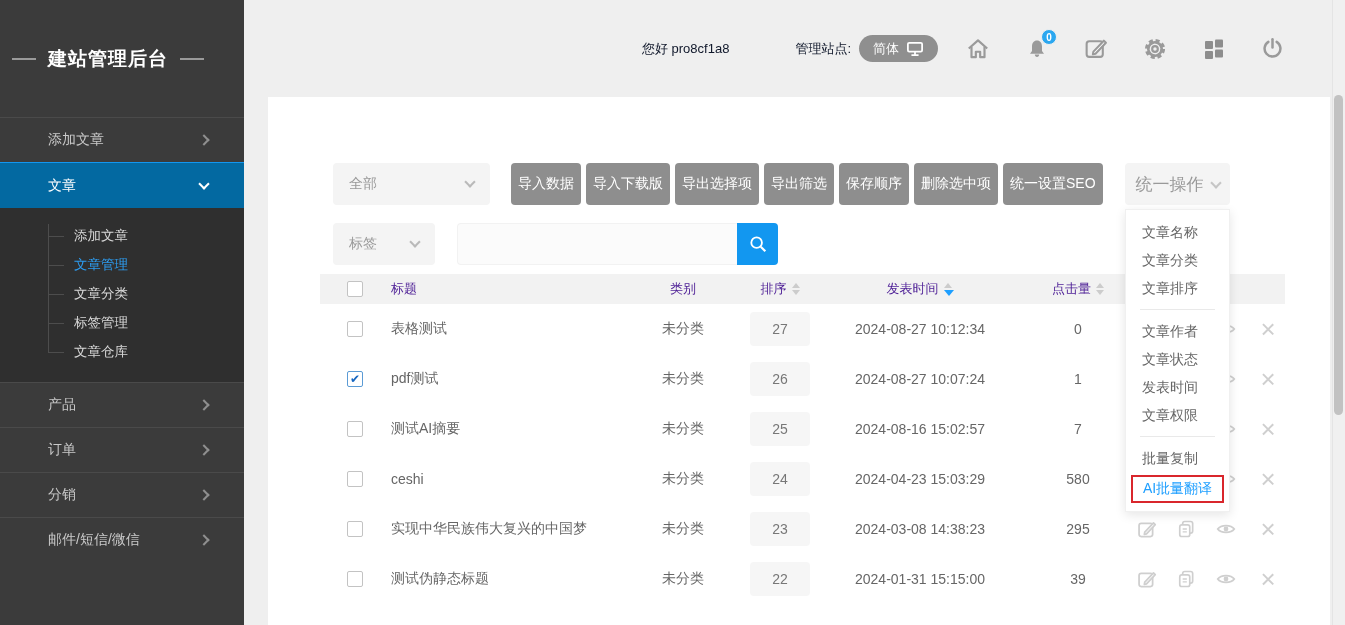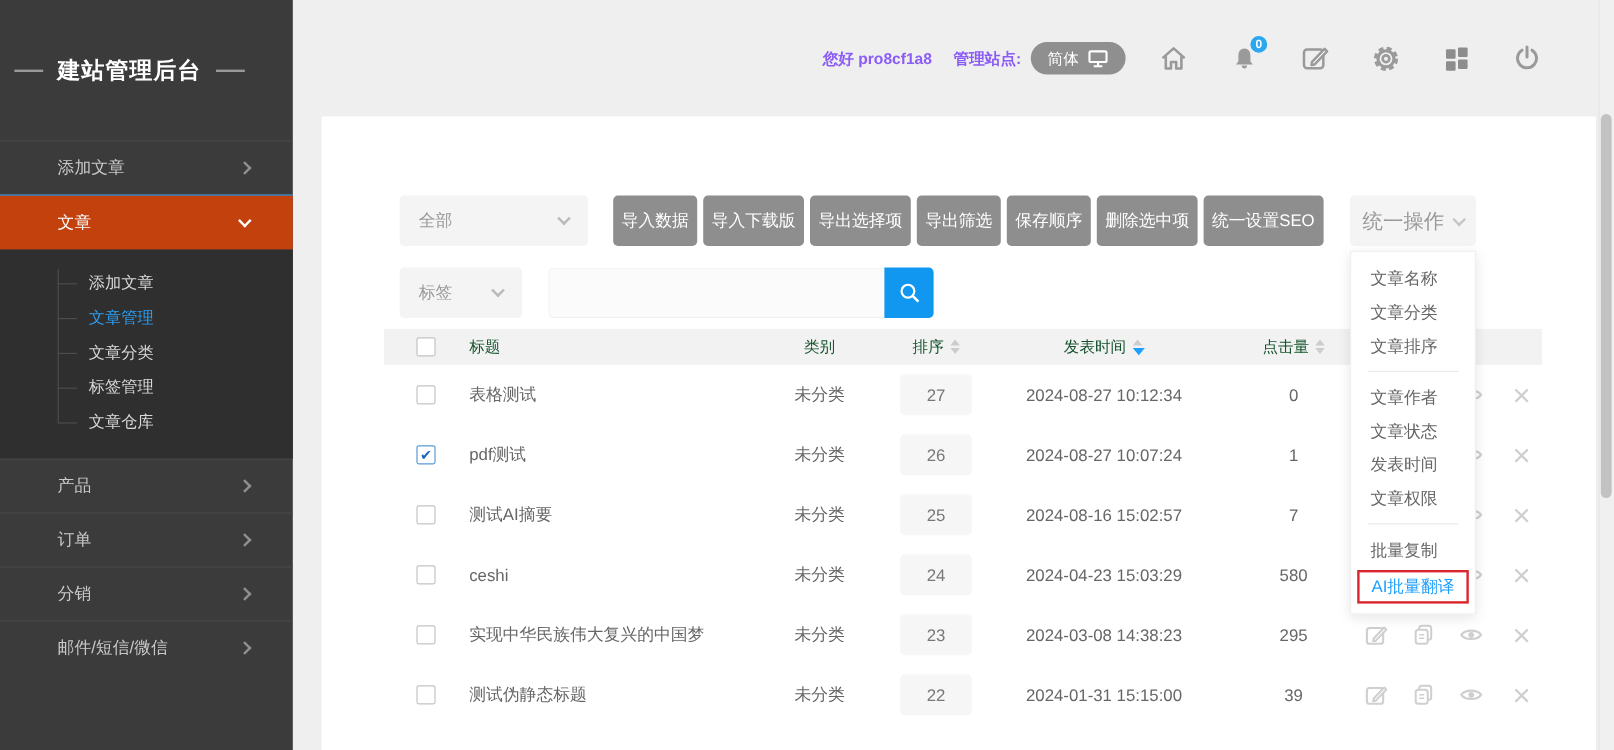--- a/index.html
+++ b/index.html
@@ -5,33 +5,33 @@
   * { margin:0; padding:0; box-sizing:border-box; }
   html,body { background:#e9e9e9; }
   body { font-family:"Liberation Sans","DejaVu Sans",sans-serif; }
   #screen { position:relative; width:1345px; height:625px; background:#efefef; overflow:hidden; }
 
   
   #sidebar { position:absolute; left:0; top:0; width:244px; height:625px; background:#3b3b3b; z-index:5; }
   .sb-title { height:117px; display:flex; align-items:center; justify-content:flex-start; color:#fff; font-size:19px; font-weight:bold; letter-spacing:1px; }
   .sb-title .dash { width:24px; height:2px; background:#9a9a9a; margin:0 12px; }
   .sb-item { height:45px; display:flex; align-items:center; justify-content:space-between; padding:0 36px 0 48px; color:#c9c9c9; font-size:14px; border-top:1px solid #4a4a4a; cursor:pointer; }
-  .sb-item.active { background:#c2410c; color:#fff; border-top-color:#1297f0; height:46px; }
+  .sb-item.active { background:#0369a1; color:#fff; border-top-color:#1297f0; height:46px; }
   .chev { width:8px; height:8px; border-right:2px solid #8f8f8f; border-bottom:2px solid #8f8f8f; display:inline-block; }
   .chev.right { transform:rotate(-45deg); }
   .chev.down  { transform:rotate(45deg); border-color:#fff; margin-top:-4px; }
   .sb-sub { background:#2f2f2f; padding:13px 0 16px 0; position:relative; list-style:none; }
   .sb-sub::before { content:""; position:absolute; left:48px; top:16px; bottom:30px; width:1px; background:#4d4d4d; }
   .sb-sub li { position:relative; height:29px; line-height:29px; padding-left:74px; color:#d8d8d8; font-size:13.5px; cursor:pointer; }
   .sb-sub li::before { content:""; position:absolute; left:48px; top:50%; width:16px; height:1px; background:#4d4d4d; }
   .sb-sub li.active { color:#2d9cf0; }
 
   
   #header { position:absolute; left:244px; top:0; width:1090px; height:97px; display:flex; align-items:center; justify-content:flex-end; padding-right:48px; }
-  .hd-text { color:#8b5cf6; font-size:13px; font-weight:bold; margin-right:18px; white-space:nowrap; }
+  .hd-text { color:#0f172a; font-size:13px; font-weight:normal; margin-right:18px; white-space:nowrap;margin-left:48px; }
   .lang-pill { background:#8f8f8f; border-radius:14px; height:27px; display:flex; align-items:center; gap:7px; padding:0 14px; color:#fff; font-size:13px; margin:0 26px 0 8px; cursor:pointer; }
   .hd-icon { width:27px; height:27px; display:flex; align-items:center; justify-content:center; margin-left:32px; cursor:pointer; position:relative; }
   .badge { position:absolute; top:-6px; right:-7px; min-width:16px; height:16px; background:#2ba7f0; border-radius:50%; color:#fff; font-size:10px; font-weight:bold; display:flex; align-items:center; justify-content:center; border:1px solid #efefef; }
 
   
   #panel { position:absolute; left:268px; top:97px; width:1062px; height:616px; background:#fff; }
 
   .lt-select { position:absolute; height:42px; background:#f4f4f4; border-radius:4px; color:#999; font-size:14px; display:flex; align-items:center; justify-content:space-between; padding:0 16px; cursor:pointer; }
   .lt-select .chev { border-color:#b9b9b9; }
   #filter-select { left:65px; top:66px; width:157px; }
@@ -41,21 +41,21 @@
   .gbtn { height:42px; background:#8e8e8e; color:#fff; border:none; border-radius:4px; font-size:14px; padding:0 7px; display:flex; align-items:center; cursor:pointer; font-family:inherit; white-space:nowrap; }
 
   #unified-btn { position:absolute; left:857px; top:66px; width:105px; height:42px; background:#f4f4f4; border-radius:4px; color:#999; font-size:17px; display:flex; align-items:center; justify-content:center; gap:8px; cursor:pointer; }
   #unified-btn .chev { border-color:#c5c5c5; margin-top:-3px; }
 
   #search-input { position:absolute; left:189px; top:126px; width:280px; height:42px; background:#fbfbfb; border:1px solid #f2f2f2; border-right:none; border-radius:4px 0 0 4px; padding:0 12px; font-size:14px; color:#666; outline:none; }
   #search-btn { position:absolute; left:469px; top:126px; width:41px; height:42px; background:#1297f0; border:none; border-radius:0 4px 4px 0; display:flex; align-items:center; justify-content:center; cursor:pointer; }
 
   
   #table { position:absolute; left:52px; top:177px; width:965px; }
-  .thead { height:30px; background:#f2f2f2; color:#14532d; font-size:13px; position:relative; }
+  .thead { height:30px; background:#f2f2f2; color:#4c1d95; font-size:13px; position:relative; }
   .cell { position:absolute; top:0; height:100%; display:flex; align-items:center; }
   .c-check { left:27px; width:20px; }
   .c-title { left:71px; width:250px; }
   .c-cat   { left:330px; width:66px; justify-content:center; }
   .c-sort  { left:410px; width:100px; justify-content:center; }
   .c-time  { left:520px; width:160px; justify-content:center; }
   .c-click { left:715px; width:86px; justify-content:center; }
   .carets { display:inline-flex; flex-direction:column; gap:2px; margin-left:5px; }
   .caret-up { width:0; height:0; border-left:4px solid transparent; border-right:4px solid transparent; border-bottom:5px solid #ccc; }
   .caret-down { width:0; height:0; border-left:4px solid transparent; border-right:4px solid transparent; border-top:5px solid #ccc; }

